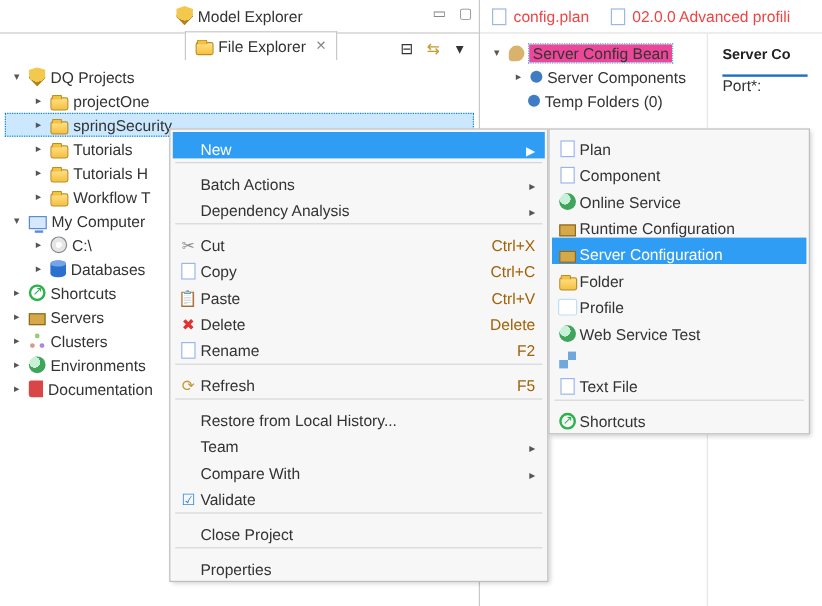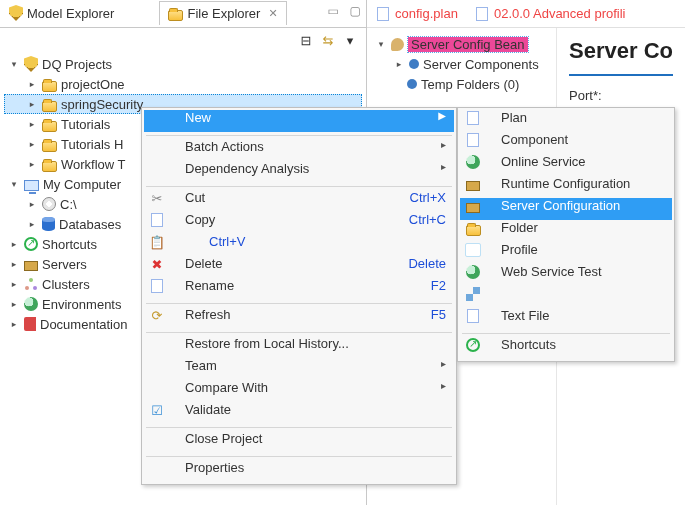--- a/index.html
+++ b/index.html
@@ -1,19 +1,19 @@
 <!DOCTYPE html>
 <html><head>
 <meta charset="utf-8">
 <style>
   * { box-sizing: border-box; margin: 0; padding: 0; font-family: "Segoe UI", Tahoma, sans-serif; font-size: 13px; color: #333; }
   body { background: #fff; width: 685px; height: 505px; overflow: hidden; position: relative; }
 
   
-  .tabbar { position: relative; height: 28px; border-bottom: 1px solid #c8c8c8; display: flex; align-items: flex-start; }
+  .tabbar { position: relative; height: 28px; border-bottom: 1px solid #c8c8c8; display: flex; align-items: center; flex-direction: column; }
   .tab { display: inline-flex; align-items: center; gap: 4px; padding: 4px 8px; border: 1px solid transparent; border-bottom: none; color: #666; cursor: default; }
   .tab.active { border-color: #c8c8c8; background: #fff; position: relative; top: 1px; margin-left: 36px; }
   .tab .close-x { margin-left: 4px; color: #888; font-size: 11px; }
   .tabbar .win-ctrls { position: absolute; right: 4px; top: 4px; display: flex; gap: 8px; }
   .win-ctrl { width: 14px; height: 14px; color: #888; font-size: 12px; display: inline-flex; align-items: center; justify-content: center; }
 
   
   .toolbar { height: 24px; display: flex; align-items: center; justify-content: flex-end; gap: 6px; padding: 0 8px; }
   .tool-icn { width: 16px; height: 16px; display: inline-flex; align-items: center; justify-content: center; }
 
@@ -32,31 +32,31 @@
   .right-pane { flex: 1; position: relative; }
 
   
   .editor-tabs { height: 28px; border-bottom: 1px solid #e0e0e0; display: flex; align-items: center; gap: 18px; padding: 0 10px; color: #9a9a9a; }
   .editor-tab { display: inline-flex; align-items: center; gap: 6px; color: #9a9a9a; }
 
   
   .right-body { display: flex; height: calc(100% - 28px); }
   .cfg-tree { width: 190px; border-right: 1px solid #e6e6e6; padding: 6px 4px; }
   .cfg-props { flex: 1; padding: 10px 12px; }
-  .cfg-title { font-size: 22px; font-weight: 600; color: #222; border-bottom: 2px solid #1f6fbf; padding-bottom: 10px; margin-bottom: 12px; white-space: nowrap; overflow: hidden; }
+  .cfg-title { font-size: 12px; font-weight: 600; color: #222; border-bottom: 2px solid #1f6fbf; padding-bottom: 10px; margin-bottom: 0; white-space: nowrap; overflow: hidden; }
   .prop-label { color: #333; }
 
   
   .menu { position: absolute; background: #f7f7f7; border: 1px solid #bfbfbf; box-shadow: 2px 2px 4px rgba(0,0,0,0.2); padding: 2px; z-index: 10; }
-  .menu-row { display: flex; align-items: flex-start; height: 22px; padding: 0 8px 0 4px; gap: 19px; white-space: nowrap; }
+  .menu-row { display: flex; align-items: flex-end; height: 22px; padding: 0 8px 0 4px; gap: 1px; white-space: nowrap; }
   .menu-row.highlight { background: #2f9df4; }
   .menu-row.highlight * { color: #fff !important; }
   .menu-icn { width: 18px; height: 16px; display: inline-flex; align-items: center; justify-content: center; }
   .menu-label { flex: 1; }
-  .menu-short { color: #1d4ed8; margin-left: 24px; }
+  .menu-short { color: #a16207; margin-left: 24px; }
   .menu-arrow { color: #555; font-size: 10px; margin-left: 10px; }
   .menu-sep { height: 1px; background: #d6d6d6; margin: 3px 2px; }
 
   .menu.main { left: 141px; top: 107px; width: 316px; }
   .menu.sub  { left: 457px; top: 107px; width: 218px; }
 
   
   .ic { width: 16px; height: 16px; display: inline-block; }
   .ic-folder { background: linear-gradient(#ffe08a,#f7c13d); border: 1px solid #bd8e20; border-radius: 2px; width: 15px; height: 11px; position: relative; top: 2px; }
   .ic-folder::before { content: ""; position: absolute; top: -3px; left: 0; width: 7px; height: 3px; background: #f7c13d; border: 1px solid #bd8e20; border-bottom: none; border-radius: 2px 2px 0 0; }
@@ -252,20 +252,21 @@
   </div>
   <div class="menu-row">
     <span class="menu-icn">
         <span class="ic ic-page"></span>
       </span>
     <span class="menu-label">Copy</span>
     <span class="menu-short">Ctrl+C</span>
   </div>
   <div class="menu-row">
     <span class="menu-icn">📋</span>
+    <span class="menu-label">Paste</span>
     <span class="menu-short">Ctrl+V</span>
   </div>
   <div class="menu-row">
     <span class="menu-icn" style="color:#d33">✖</span>
     <span class="menu-label">Delete</span>
     <span class="menu-short">Delete</span>
   </div>
   <div class="menu-row">
     <span class="menu-icn">
         <span class="ic ic-page"></span>

